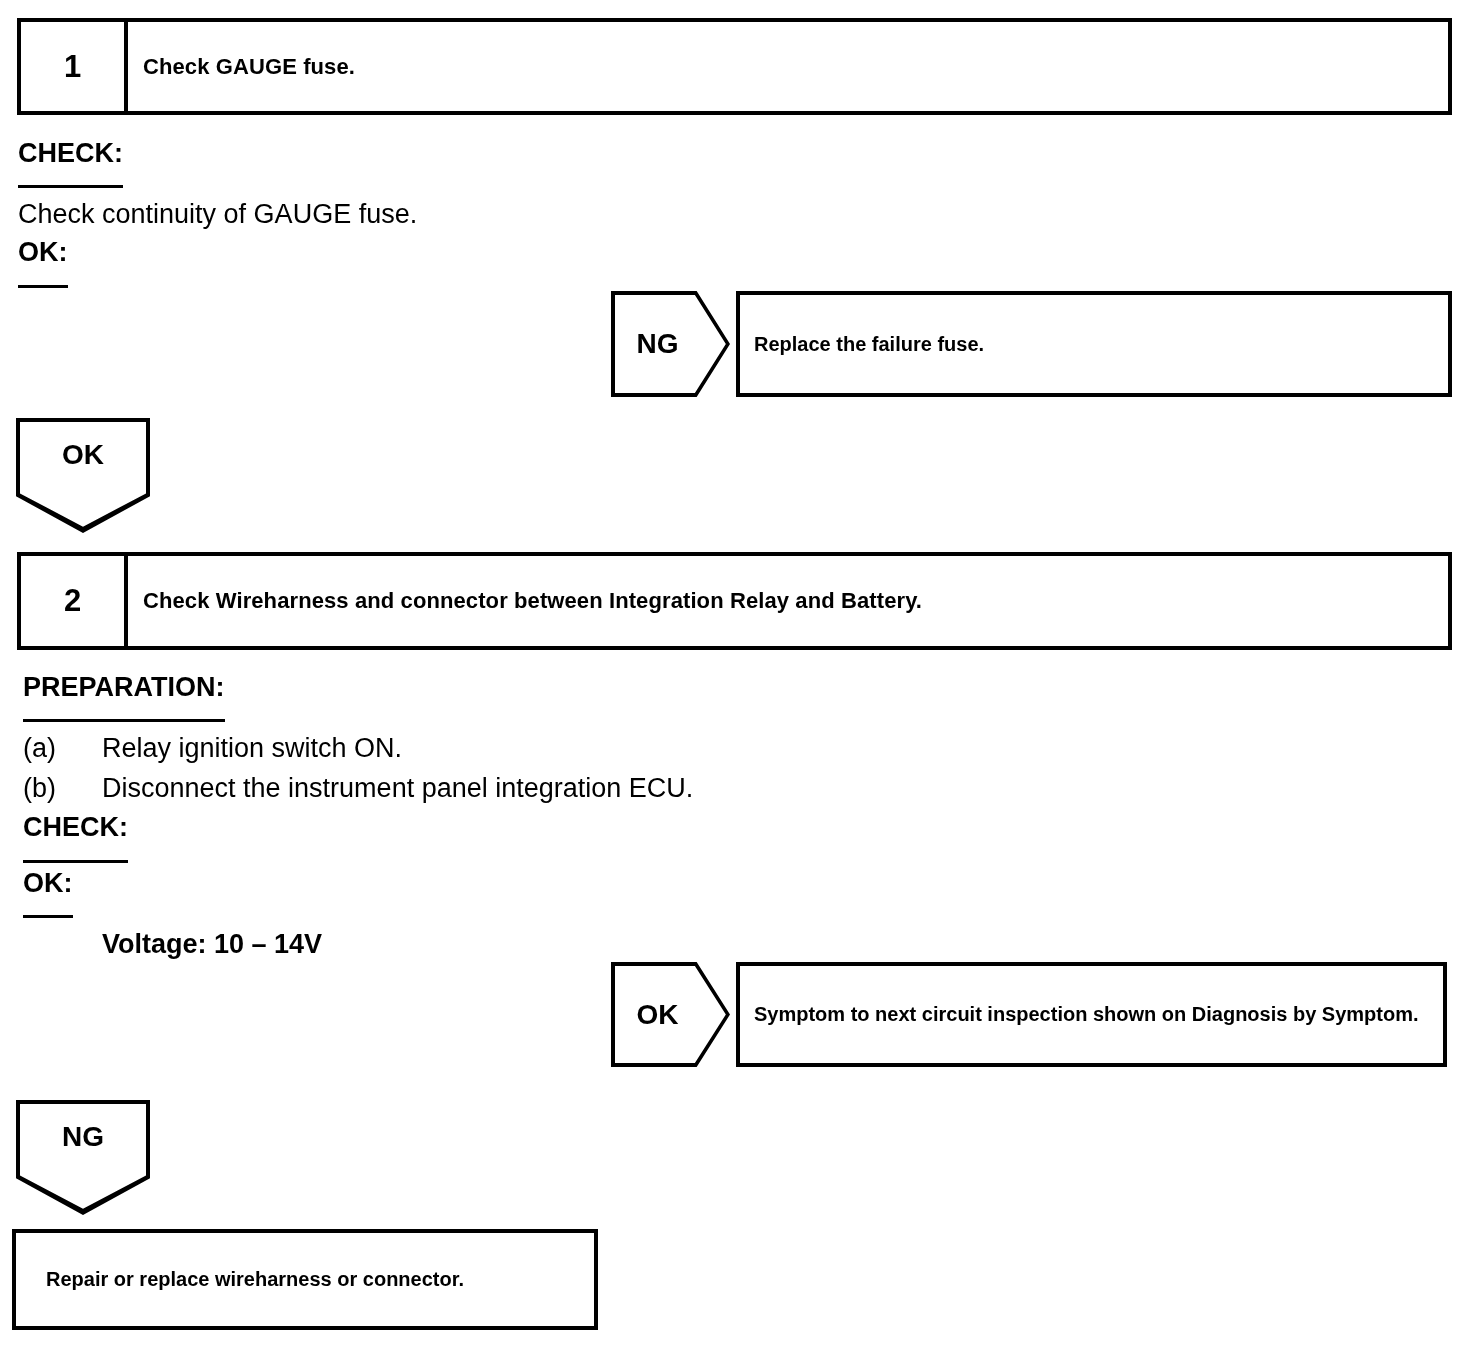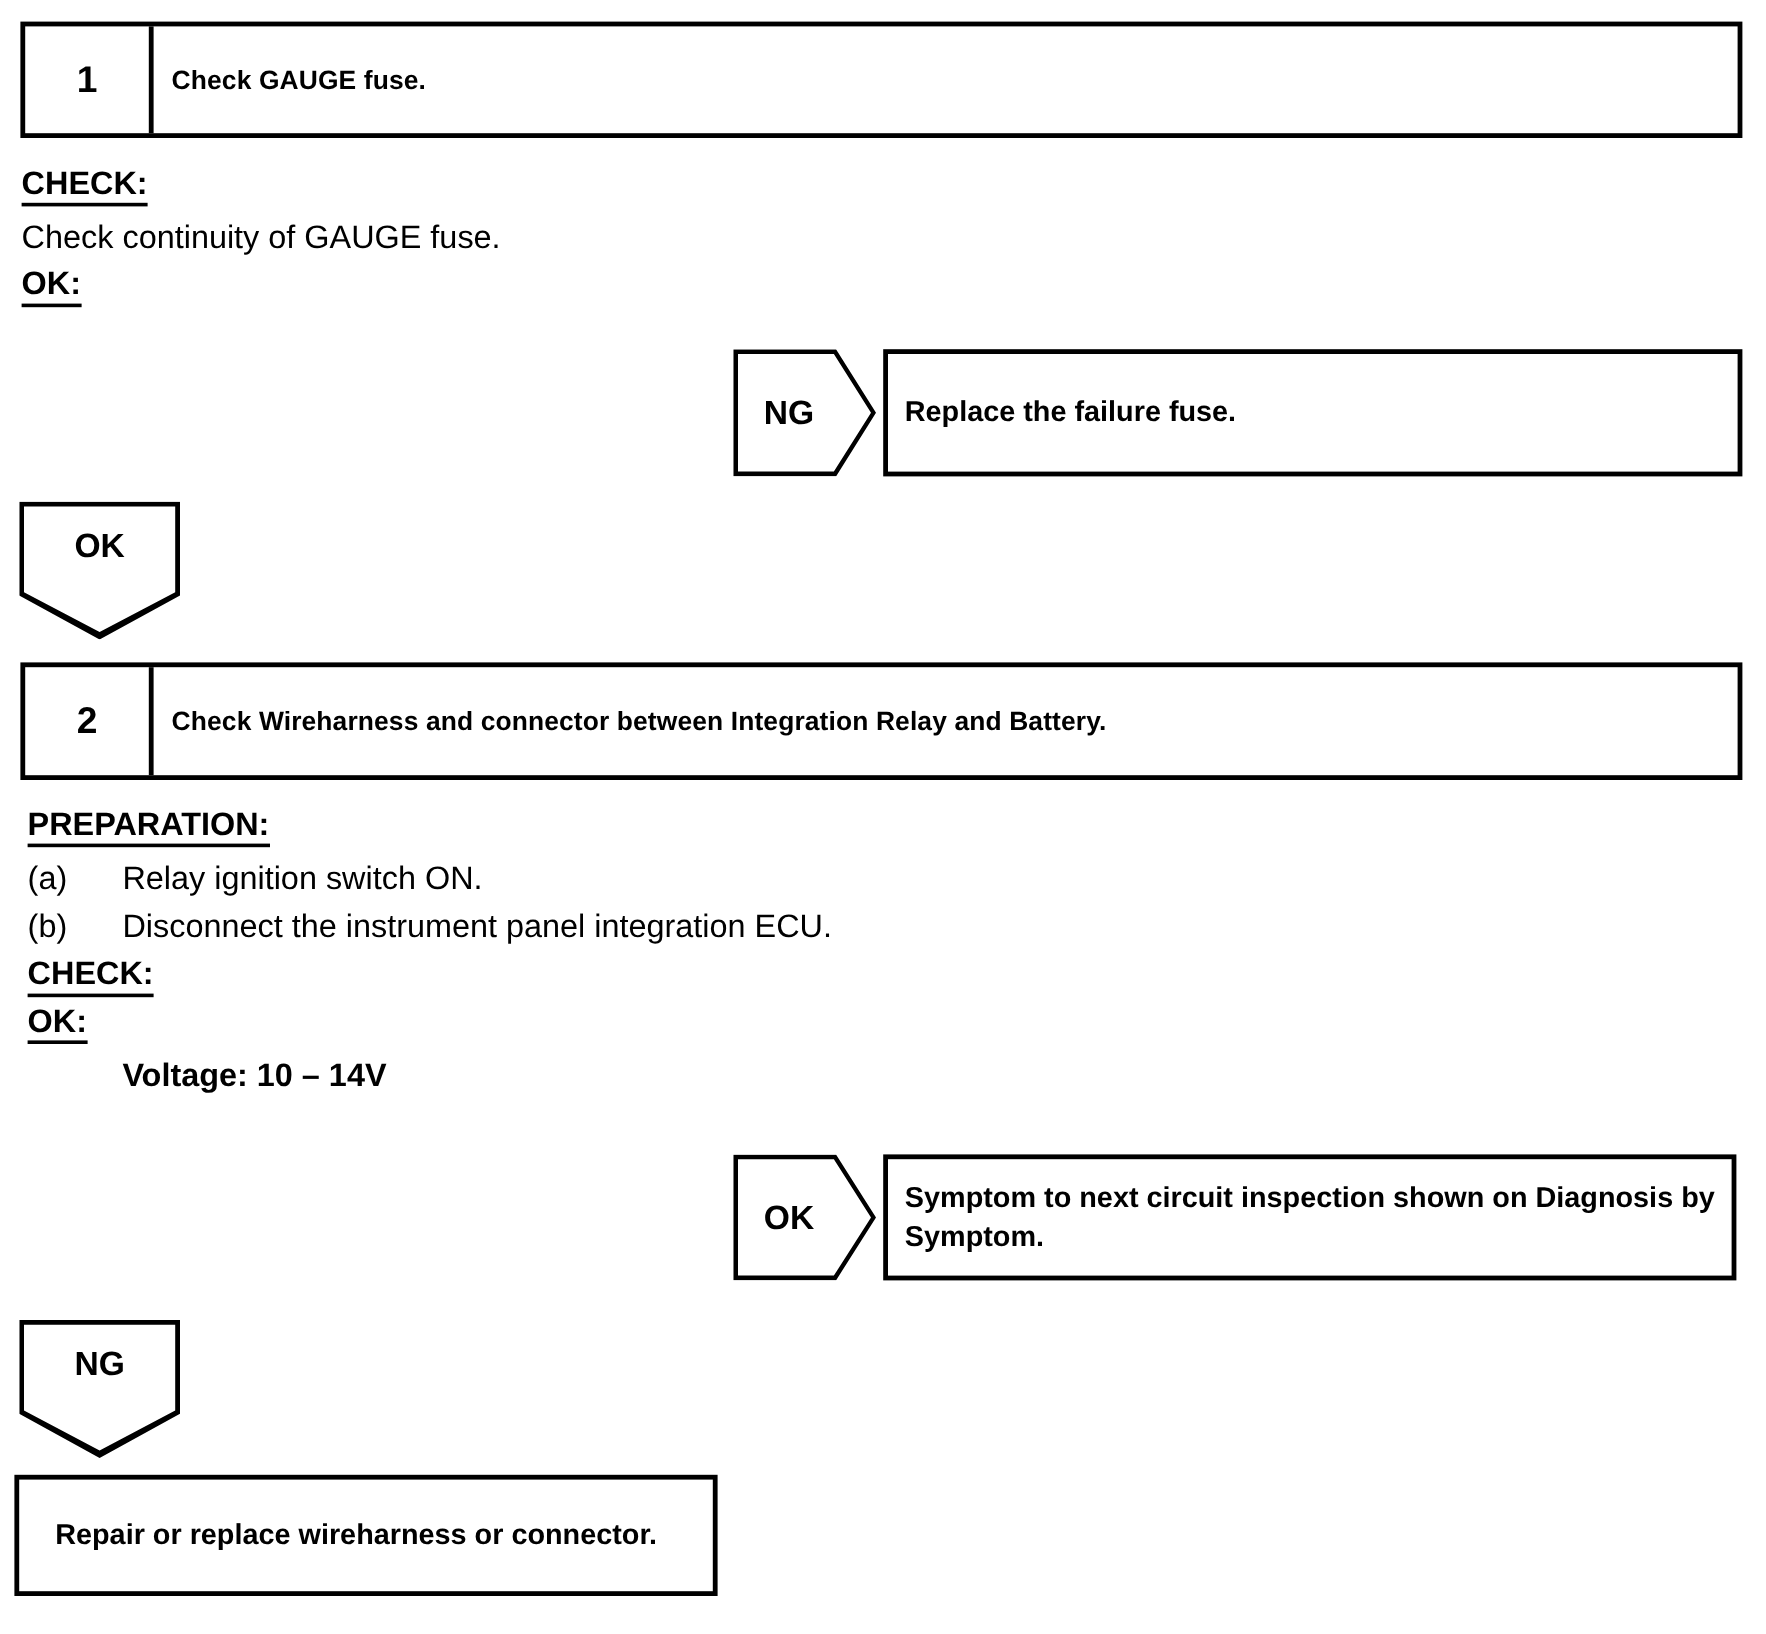--- a/index.html
+++ b/index.html
@@ -48,21 +48,21 @@
     letter-spacing: 0.1px;
   }
 
   
   .text-block { position: absolute; }
   .lbl {
     font-weight: bold;
     font-size: 27px;
     display: inline-block;
     border-bottom: 3px solid #000;
-    padding-bottom: 1px;
+    padding-bottom: 17px;
     line-height: 1.12;
   }
   .body-line {
     font-size: 27px;
     line-height: 1.3;
     white-space: nowrap;
   }
   .spec-line {
     font-weight: bold;
     font-size: 27px;
@@ -110,21 +110,21 @@
   .result-box {
     box-sizing: border-box;
     border: 4px solid #000;
     background: #fff;
     display: flex;
     align-items: center;
     padding: 0 14px;
   }
   .result-text {
     font-weight: bold;
-    font-size: 24px;
+    font-size: 20px;
     line-height: 1.33;
   }
   .result-text.justify { text-align: justify; text-align-last: left; }
 
   
   .down-tag {
     position: absolute;
     box-sizing: border-box;
     display: flex;
     align-items: flex-start;

